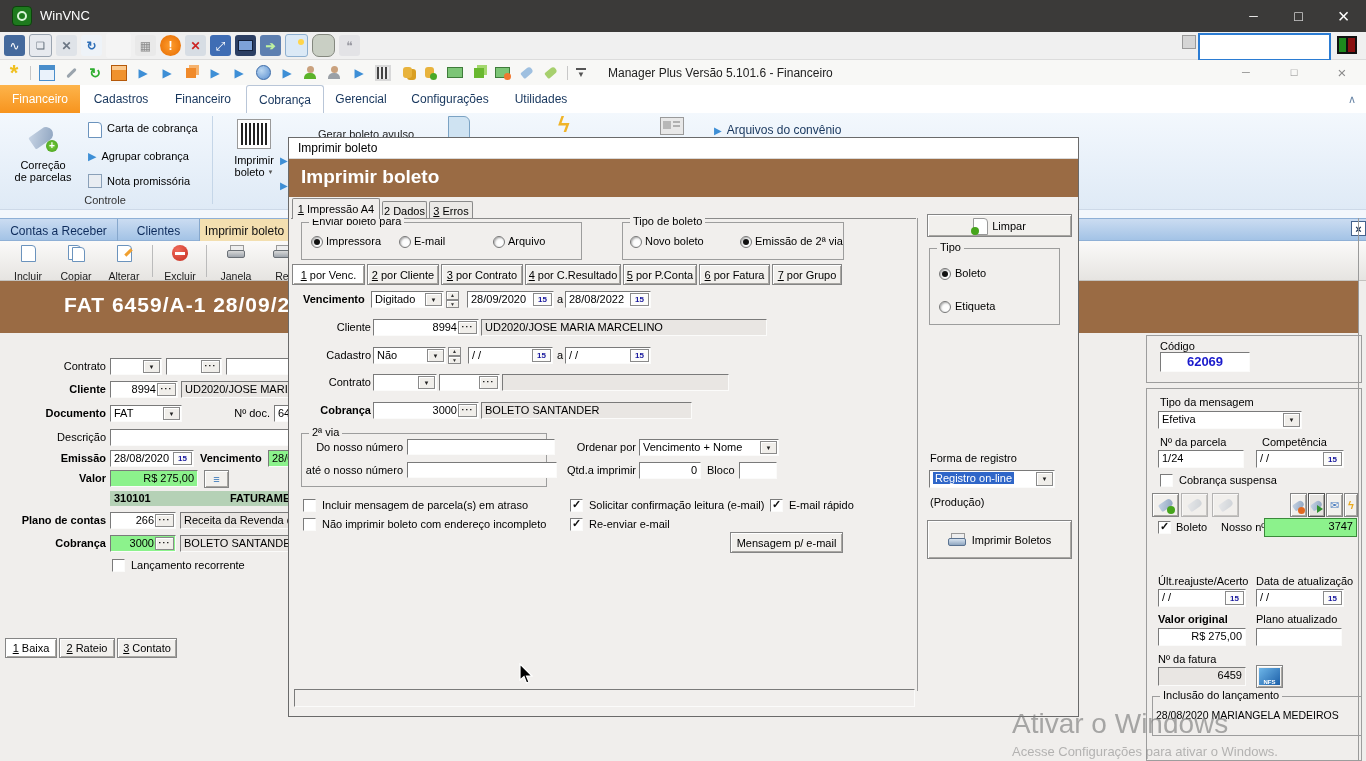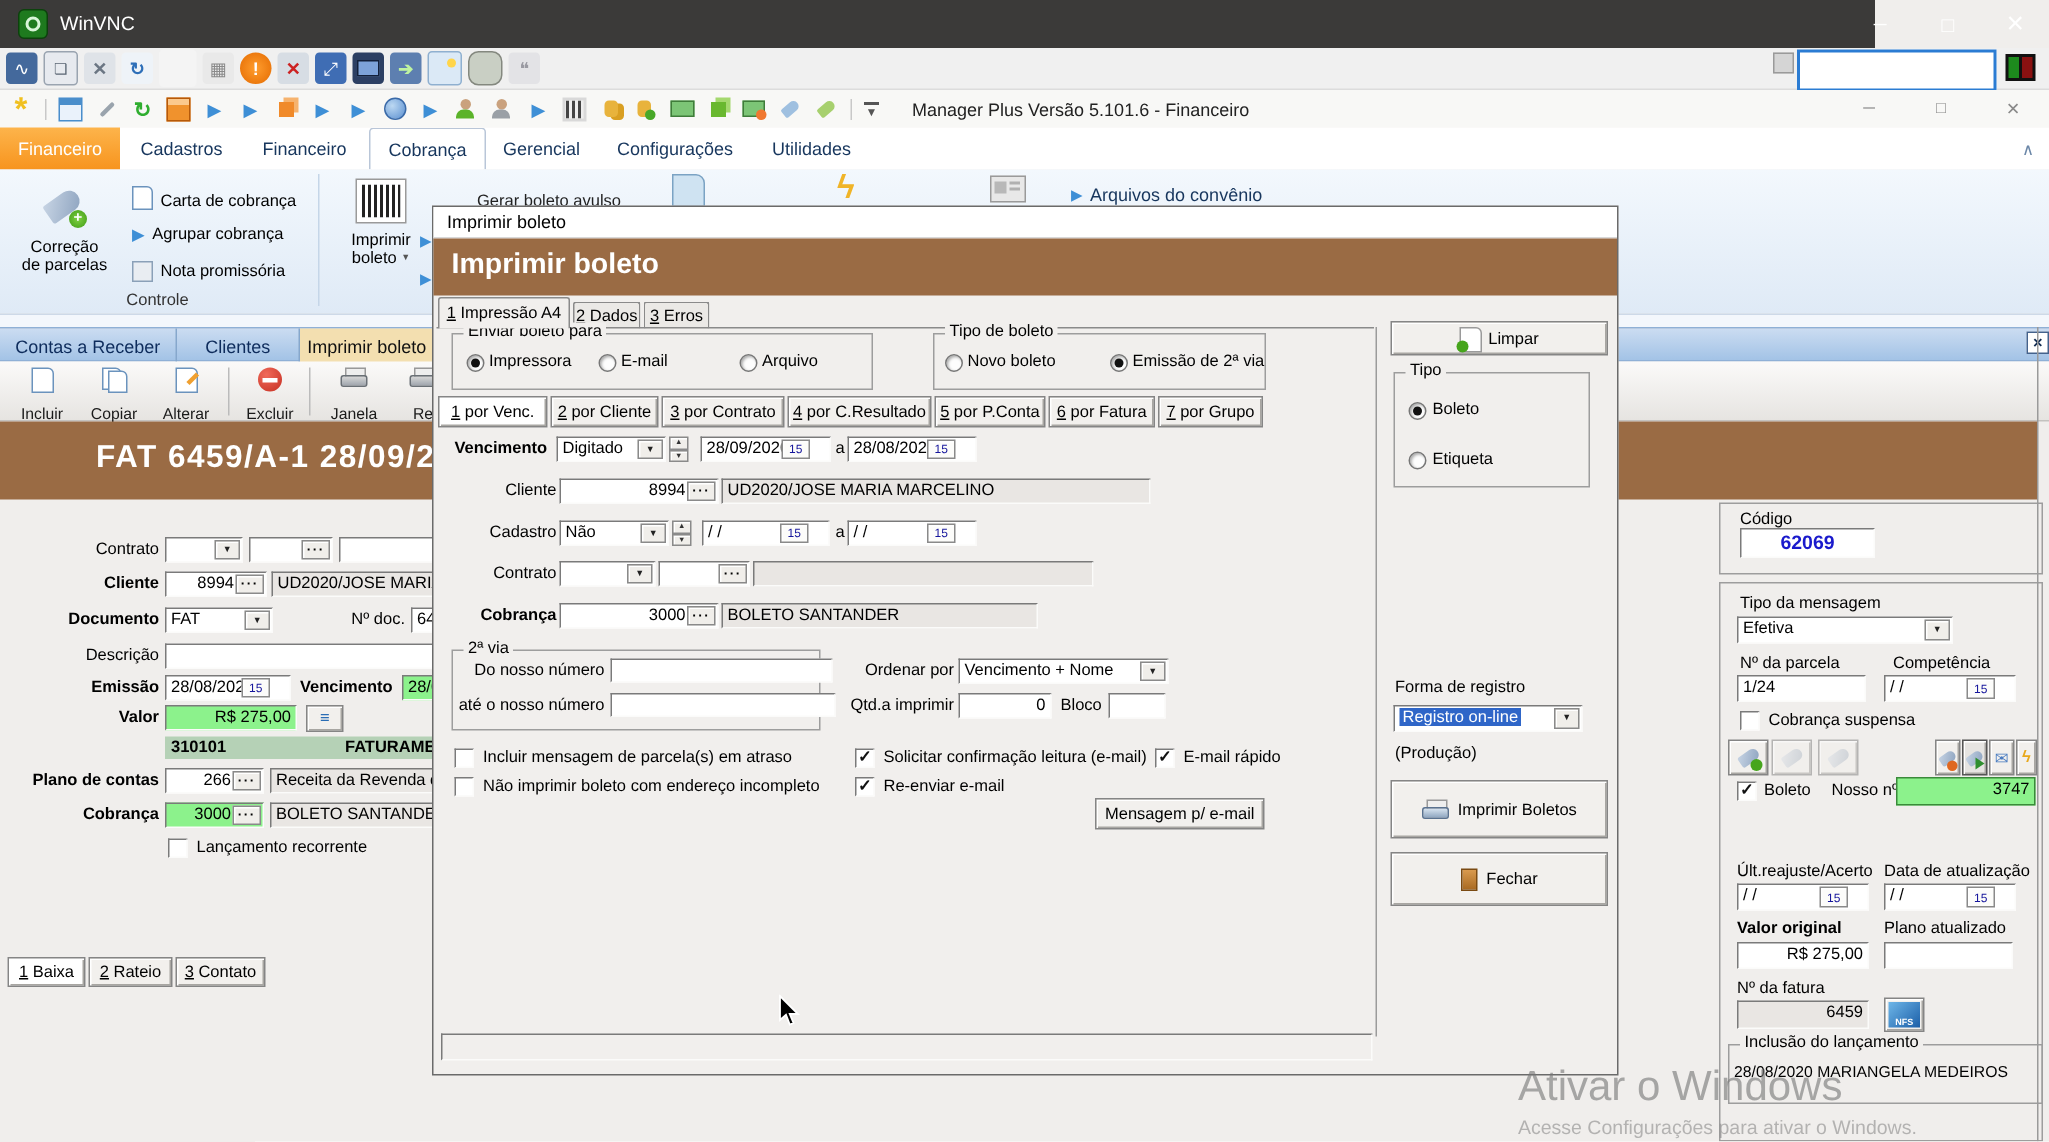--- a/index.html
+++ b/index.html
@@ -7,21 +7,21 @@
   .abs{position:absolute}
   .lbl{position:absolute;white-space:nowrap;font-size:11px;line-height:17px}
   .b{font-weight:bold}
   .rlbl{text-align:right}
   .fld{position:absolute;height:17px;line-height:15px;padding:0 3px;white-space:nowrap;overflow:hidden;box-sizing:border-box;font-size:11px}
   .inset{background:#fff;border:1px solid;border-color:#7a7a7a #fbfbfa #fbfbfa #7a7a7a}
   .ro{background:#e9e6e3}
   .grn{background:#8cf28c}
   .tr{text-align:right}
   .ddb{position:absolute;width:15px;top:1px;bottom:1px;right:1px;background:#f0eeea;border:1px solid #8a8a8a;box-shadow:inset 1px 1px 0 #fff;display:flex;align-items:center;justify-content:center;font-size:6px;color:#222;line-height:1}
-  .cal{position:absolute;width:17px;top:1px;bottom:1px;right:13px;background:#fcfcfa;border:1px solid #8a8a8a;box-shadow:inset 1px 1px 0 #fff;font-size:8px;font-weight:normal;color:#16169c;display:flex;align-items:center;justify-content:center}
+  .cal{position:absolute;width:17px;top:1px;bottom:1px;right:1px;background:#fcfcfa;border:1px solid #8a8a8a;box-shadow:inset 1px 1px 0 #fff;font-size:8px;font-weight:bold;color:#16169c;display:flex;align-items:center;justify-content:center}
   .ell{position:absolute;width:17px;top:1px;bottom:1px;right:1px;background:#f0eeea;border:1px solid #8a8a8a;box-shadow:inset 1px 1px 0 #fff;font-size:9px;font-weight:bold;letter-spacing:1px;display:flex;align-items:center;justify-content:center}
   .spin{position:absolute;width:13px;height:17px;display:flex;flex-direction:column}
   .spin>span{flex:1;background:#f0eeea;border:1px solid #8a8a8a;box-shadow:inset 1px 1px 0 #fff;font-size:5px;line-height:6px;text-align:center;color:#333}
   .grp{position:absolute;border:1px solid #9d9d9d;box-sizing:border-box}
   .grp>.lg{position:absolute;top:-8px;left:7px;background:#f1efed;padding:0 3px;line-height:13px;font-size:11px;white-space:nowrap}
   .rad{position:absolute;width:12px;height:12px;border-radius:50%;background:#fdfdfd;border:1px solid #777;box-shadow:inset 1px 1px 2px #aaa;box-sizing:border-box}
   .rad.on::after{content:"";position:absolute;left:2px;top:2px;width:6px;height:6px;border-radius:50%;background:#111}
   .chk{position:absolute;width:13px;height:13px;background:#fff;border:1px solid;border-color:#7a7a7a #fbfbfa #fbfbfa #7a7a7a;box-sizing:border-box}
   .chk.on::after{content:"✓";position:absolute;left:1px;top:-2px;font-size:11px;font-weight:bold;color:#111}
   .btn{position:absolute;box-sizing:border-box;background:#f2f0ed;border:1px solid #858585;box-shadow:inset 1px 1px 0 #fff,inset -1px -1px 0 #a8a6a2;display:flex;align-items:center;justify-content:center;white-space:nowrap;gap:6px;font-size:11px}
@@ -37,21 +37,21 @@
   .mi{width:16px;height:16px;display:inline-flex;align-items:center;justify-content:center;font-size:12px;flex:0 0 auto}
   .vsep{width:1px;height:14px;background:#c8c8c8;flex:0 0 auto}
   .menu-tab{position:absolute;top:85px;height:28px;line-height:28px;text-align:center;font-size:12px;color:#17365d}
   .legend-gray .lg{background:#f0eeec}
 </style>
 </head>
 <body>
 
 <div id="screen">
 
-  <div class="abs" style="left:0;top:0;width:1250px;height:32px;background:#3b3a39">
+  <div class="abs" style="left:0;top:0;width:1366px;height:32px;background:#3b3a39">
     <span class="abs" style="left:12px;top:6px;width:20px;height:20px;background:#1e7a1e;border-radius:4px;border:1px solid #0c420c;box-sizing:border-box">
       <span class="abs" style="left:4px;top:4px;width:10px;height:10px;border-radius:50%;border:2px solid #d8f5d8;box-sizing:border-box"></span>
     </span>
     <span class="abs" style="left:40px;top:8px;color:#fff;font-size:13px">WinVNC</span>
     <div class="abs" style="left:1231px;top:0;width:45px;height:32px;display:flex;align-items:center;justify-content:center">
         <span style="color:#fff;font-size:12px">─</span>
       </div>
     <div class="abs" style="left:1276px;top:0;width:45px;height:32px;display:flex;align-items:center;justify-content:center">
         <span style="color:#fff;font-size:14px">□</span>
       </div>
@@ -206,21 +206,21 @@
 
   <div class="abs" style="left:6px;top:116px;width:74px;height:78px;display:flex;flex-direction:column;align-items:center;justify-content:flex-start;text-align:center">
     <span style="position:relative;width:34px;height:34px;margin-top:4px">
       <i style="position:absolute;left:4px;top:10px;width:24px;height:14px;background:linear-gradient(135deg,#c7d4e4,#8da3bf);border-radius:2px 8px 8px 2px;transform:rotate(-35deg)"></i>
       <i style="position:absolute;left:20px;top:20px;width:12px;height:12px;background:radial-gradient(circle,#7ed142,#3f9a16);border-radius:50%;color:#fff;font-style:normal;font-size:10px;line-height:12px;text-align:center;font-weight:bold">+</i>
     </span>
     <span style="margin-top:5px">Correção</span>
     <span>de parcelas</span>
   </div>
 
-  <div class="abs" style="left:88px;top:122px;height:18px;display:flex;align-items:flex-end;gap:5px">
+  <div class="abs" style="left:88px;top:122px;height:18px;display:flex;align-items:flex-start;gap:5px">
     <span class="pg" style="width:12px;height:14px"></span>
     <span>Carta de cobrança</span>
   </div>
   <div class="abs" style="left:88px;top:147px;height:18px;display:flex;align-items:center;gap:5px">
     <span style="color:#3e8fd6;font-size:11px">▶</span>
     <span>Agrupar cobrança</span>
   </div>
   <div class="abs" style="left:88px;top:172px;height:18px;display:flex;align-items:center;gap:5px">
     <span style="width:12px;height:12px;background:#e9edf2;border:1px solid #8aa0b8;display:inline-block"></span>
     <span>Nota promissória</span>
@@ -594,24 +594,20 @@
     <span class="lbl" style="left:641px;top:312px">Forma de registro</span>
     <div class="fld inset" style="left:640px;top:332px;width:126px;height:18px"><span style="background:#2f66c8;color:#fff;padding:0 2px">Registro on-line</span><span class="ddb">▼</span></div>
     <span class="lbl" style="left:641px;top:356px">(Produção)</span>
     <div class="btn" style="left:638px;top:382px;width:145px;height:39px">
         <span style="position:relative;width:18px;height:14px">
           <i style="position:absolute;left:3px;top:0;width:12px;height:5px;background:#eee;border:1px solid #999"></i>
           <i style="position:absolute;left:0;top:5px;width:18px;height:8px;background:linear-gradient(#d8e4f0,#8fa6c0);border:1px solid #5a7290;border-radius:2px;box-sizing:border-box"></i>
         </span>
         <span>Imprimir Boletos</span>
       </div>
-    <div class="btn" style="left:638px;top:430px;width:145px;height:36px">
-        <span style="width:11px;height:15px;background:linear-gradient(#d99a4e,#a96a22);border:1px solid #7a4a12;box-sizing:border-box"></span>
-        <span>Fechar</span>
-      </div>
   </div>
 
   <div class="abs" style="left:1012px;top:708px;z-index:50;color:rgba(120,120,120,0.62)">
     <div style="font-size:28px">Ativar o Windows</div>
     <div style="font-size:13px;margin-top:4px;color:rgba(130,130,130,0.55)">Acesse Configurações para ativar o Windows.</div>
   </div>
 
   <svg class="abs" style="left:519px;top:663px;z-index:60" width="15" height="22" viewBox="0 0 15 22">
     <polygon points="1,1 1,17 5,13.5 7.5,20 10,19 7.5,13 13,13" fill="#000" stroke="#fff" stroke-width="1.2"></polygon>
   </svg>

